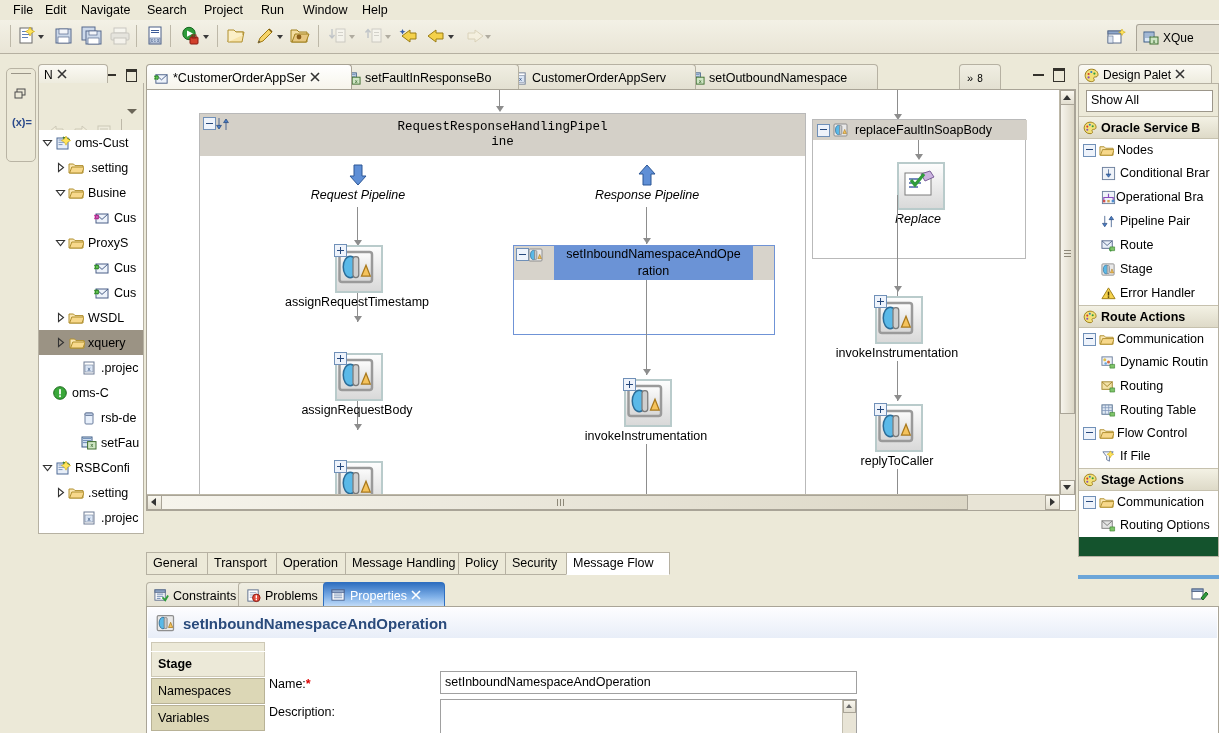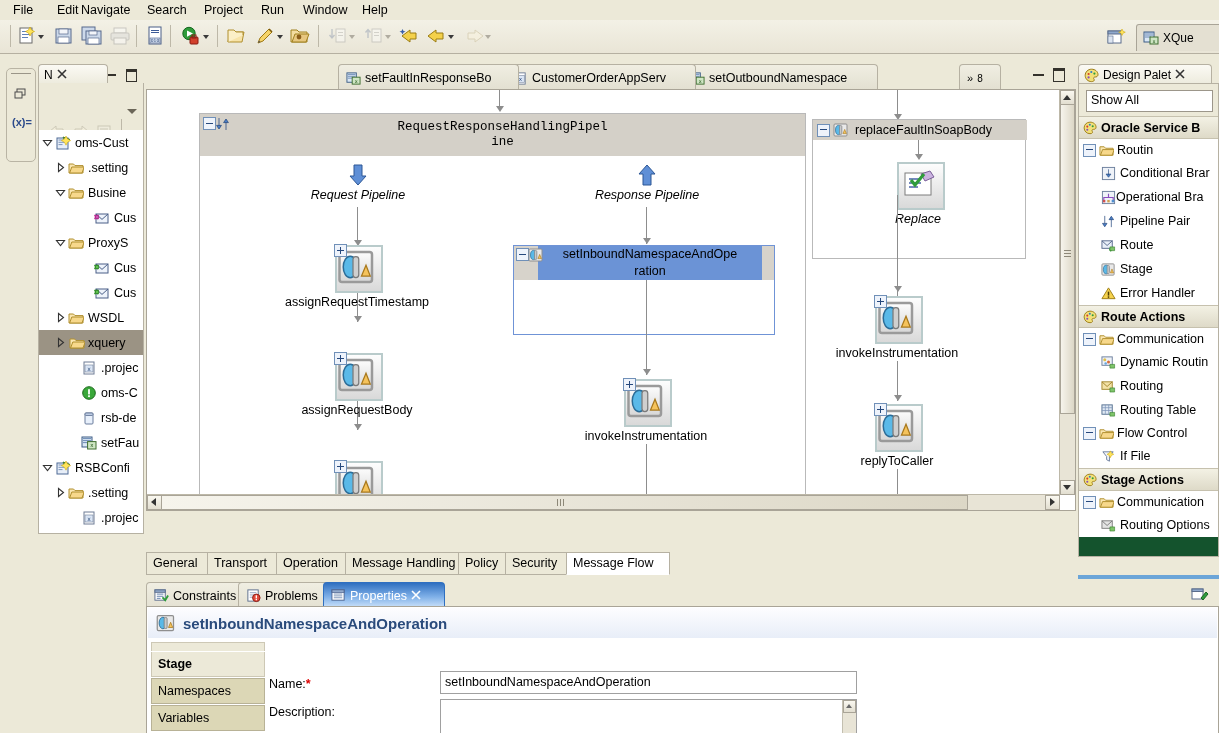--- a/index.html
+++ b/index.html
@@ -128,21 +128,21 @@
 
   .icoimg{display:inline-block;position:relative;}
 </style>
 </head>
 <body>
 
 <div id="app">
 
   <div class="menubar">
     <div class="mi" style="left:8px;">File</div>
-    <div class="mi" style="left:40px;margin-left:12px;">Edit</div>
+    <div class="mi" style="left:40px;">Edit</div>
     <div class="mi" style="left:76px;">Navigate</div>
     <div class="mi" style="left:142px;">Search</div>
     <div class="mi" style="left:199px;">Project</div>
     <div class="mi" style="left:256px;">Run</div>
     <div class="mi" style="left:298px;">Window</div>
     <div class="mi" style="left:357px;">Help</div>
   </div>
 
   <div class="toolbar">
     <div class="tbsep" style="left:10px;"></div>
@@ -439,21 +439,21 @@
           </div>
           <div class="trow" style="padding-left:29px;">
             <span class="twist"></span>
             <span class="ticon"><span class="icoimg" style="width:16px;height:16px;display:inline-block;vertical-align:middle;"><svg width="16" height="16" viewBox="0 0 16 16">
                   <rect x="3" y="2" width="10" height="12" fill="#fff" stroke="#6e7d96"></rect>
                   <rect x="4" y="5" width="8" height="7" fill="#dbe6f5" stroke="#6e7d96" stroke-width=".6"></rect>
                   <text x="8" y="10.8" font-size="6" text-anchor="middle" fill="#2a4b7c" font-family="DejaVu Sans">x</text>
                 </svg></span></span>
             <span>.projec</span>
           </div>
-          <div class="trow" style="padding-left:29px;">
+          <div class="trow" style="">
             <span class="twist"></span>
             <span class="ticon"><span class="icoimg" style="width:16px;height:16px;display:inline-block;vertical-align:middle;"><svg width="16" height="16" viewBox="0 0 16 16">
                   <circle cx="8" cy="8" r="6.3" fill="#3aa83a" stroke="#1c6a1c"></circle>
                   <rect x="7.1" y="4.2" width="1.8" height="5.2" fill="#fff"></rect>
                   <rect x="7.1" y="10.3" width="1.8" height="1.8" fill="#fff"></rect>
                 </svg></span></span>
             <span>oms-C</span>
           </div>
           <div class="trow" style="padding-left:29px;">
             <span class="twist"></span>
@@ -528,20 +528,32 @@
           <span class="tt">CustomerOrderAppServ</span>
         </div>
         <div class="etab" style="left: 192px; width: 165px;">
           <span class="icoimg" style="width:15px;height:15px;display:inline-block;vertical-align:middle;"><svg width="15" height="15" viewBox="0 0 16 16">
               <rect x="1" y="2" width="10" height="10" fill="#dbe8f5" stroke="#3c5d86"></rect>
               <path d="M2 3.6 h8 M2 5.6 h8 M2 7.6 h6" stroke="#5f7fae" stroke-width=".9"></path>
               <rect x="6.6" y="6.6" width="8.4" height="7.4" fill="#cfe6c4" stroke="#3f6e30"></rect>
               <text x="10.8" y="12.4" font-size="5.4" text-anchor="middle" fill="#24561a" font-family="DejaVu Sans">x</text>
             </svg></span>
           <span class="tt">setFaultInResponseBo</span>
+        </div>
+        <div class="etab active" style="left: 0px; width: 190px;">
+          <span class="icoimg" style="width:15px;height:15px;display:inline-block;vertical-align:middle;"><svg width="15" height="15" viewBox="0 0 16 16">
+              <rect x="2" y="4" width="12" height="9" fill="#eef3fb" stroke="#4a5f87"></rect>
+              <path d="M2 4 L8 9.4 L14 4" fill="none" stroke="#4a5f87"></path>
+              <path d="M0.5 9 l4 -4 M0.5 5 l4 4" stroke="#3b9c33" stroke-width="1.8"></path>
+              <circle cx="3" cy="7" r="1.8" fill="#5ec34f" stroke="#246b1d" stroke-width=".6"></circle>
+            </svg></span>
+          <span class="tt">*CustomerOrderAppSer</span>
+          <span class="cls"><svg width="10" height="10" viewBox="0 0 10 10">
+              <path d="M1 1 L9 9 M9 1 L1 9" stroke="#333" stroke-width="1.6"></path>
+            </svg></span>
         </div>
       <div class="etab" style="left:813px;width:26px;">
         <span style="font-size:11px;">»</span>
         <span class="tt" style="font-size:10px;">8</span>
       </div>
       <div class="ebtns">
         <div style="position:absolute;left:0;top:3px;width:11px;height:3px;border-bottom:2px solid #34322c;"></div>
         <div style="position:absolute;left:20px;top:0;width:10px;height:10px;border:1.5px solid #34322c;border-top-width:3px;"></div>
       </div>
     </div>
@@ -636,21 +648,21 @@
                 </defs>
               </svg>
             </div>
           <div class="plusbox" style="left:134px;top:346px;"></div>
 
           <div class="conn" style="left:446px;top:93px;height:37px;"></div>
           <div class="arrowdn" style="left:443px;top:124px;"></div>
 
           <div class="selbox" style="left:313px;top:131px;width:260px;height:88px;">
             <div class="selhdr" style="width:260px;">
-              <div class="lbl" style="margin-left:24px;width:224px;padding-top:0px;">
+              <div class="lbl" style="margin-left:40px;width:199px;padding-top:0px;">
                 <div>setInboundNamespaceAndOpe</div>
                 <div>ration</div>
               </div>
             </div>
             <div class="minusbox" style="left:2px;top:2px;"></div>
             <div style="position:absolute;left:14px;top:1px;width:16px;height:16px;">
               <svg width="16" height="16" viewBox="0 0 16 16">
                 <rect x="1" y="2" width="13" height="12" rx="1" fill="#e9e9e9" stroke="#8f8f8f"></rect>
                 <ellipse cx="5.5" cy="8" rx="3" ry="4.6" fill="#5ab9e8" stroke="#2b6c97" stroke-width=".7"></ellipse>
                 <rect x="6.5" y="3.6" width="2.4" height="8.8" rx="1" fill="#c9c9c9" stroke="#777" stroke-width=".6"></rect>
@@ -900,21 +912,21 @@
                 <circle cx="4.6" cy="9.4" r="1.1" fill="#8a4bbf"></circle>
               </svg></span>
             <span>Oracle Service B</span>
           </div>
           <div style="height:22px;display:flex;align-items:center;gap:3px;padding-left:4px;font-size:12.5px;background:#fff;">
             <span class="minusbox" style="position:relative;flex:0 0 11px;"></span>
             <span class="icoimg" style="width:15px;height:15px;display:inline-block;vertical-align:middle;"><svg width="15" height="15" viewBox="0 0 16 16">
                 <path d="M1 13 V4 h4.5 l1.5 1.6 h8 V13z" fill="#fbe7b2" stroke="#b08f2e"></path>
                 <path d="M1.6 13 L3.8 7 h12.4 L14 13z" fill="#f7d88b" stroke="#b08f2e"></path>
               </svg></span>
-            <span>Routin</span>
+            <span>Nodes</span>
           </div>
           <div style="height:24px;display:flex;align-items:center;gap:4px;padding-left:22px;font-size:12.5px;background:#fff;">
             <span class="icoimg" style="width:15px;height:15px;display:inline-block;vertical-align:middle;"><svg width="15" height="15" viewBox="0 0 16 16">
                 <rect x="1.5" y="1.5" width="13" height="13" fill="#eef2f8" stroke="#6c7f9c"></rect>
                 <path d="M8 3.5 v6 M8 12 l-2.6-3.4 h5.2z" fill="#4a7fc8" stroke="#2b4d81" stroke-width=".7"></path>
               </svg></span>
             <span>Conditional Brar</span>
           </div>
           <div style="height:24px;display:flex;align-items:center;padding-left:22px;font-size:12.5px;background:#fff;">
             <span class="icoimg" style="width:15px;height:15px;display:inline-block;vertical-align:middle;"><svg width="15" height="15" viewBox="0 0 16 16">

